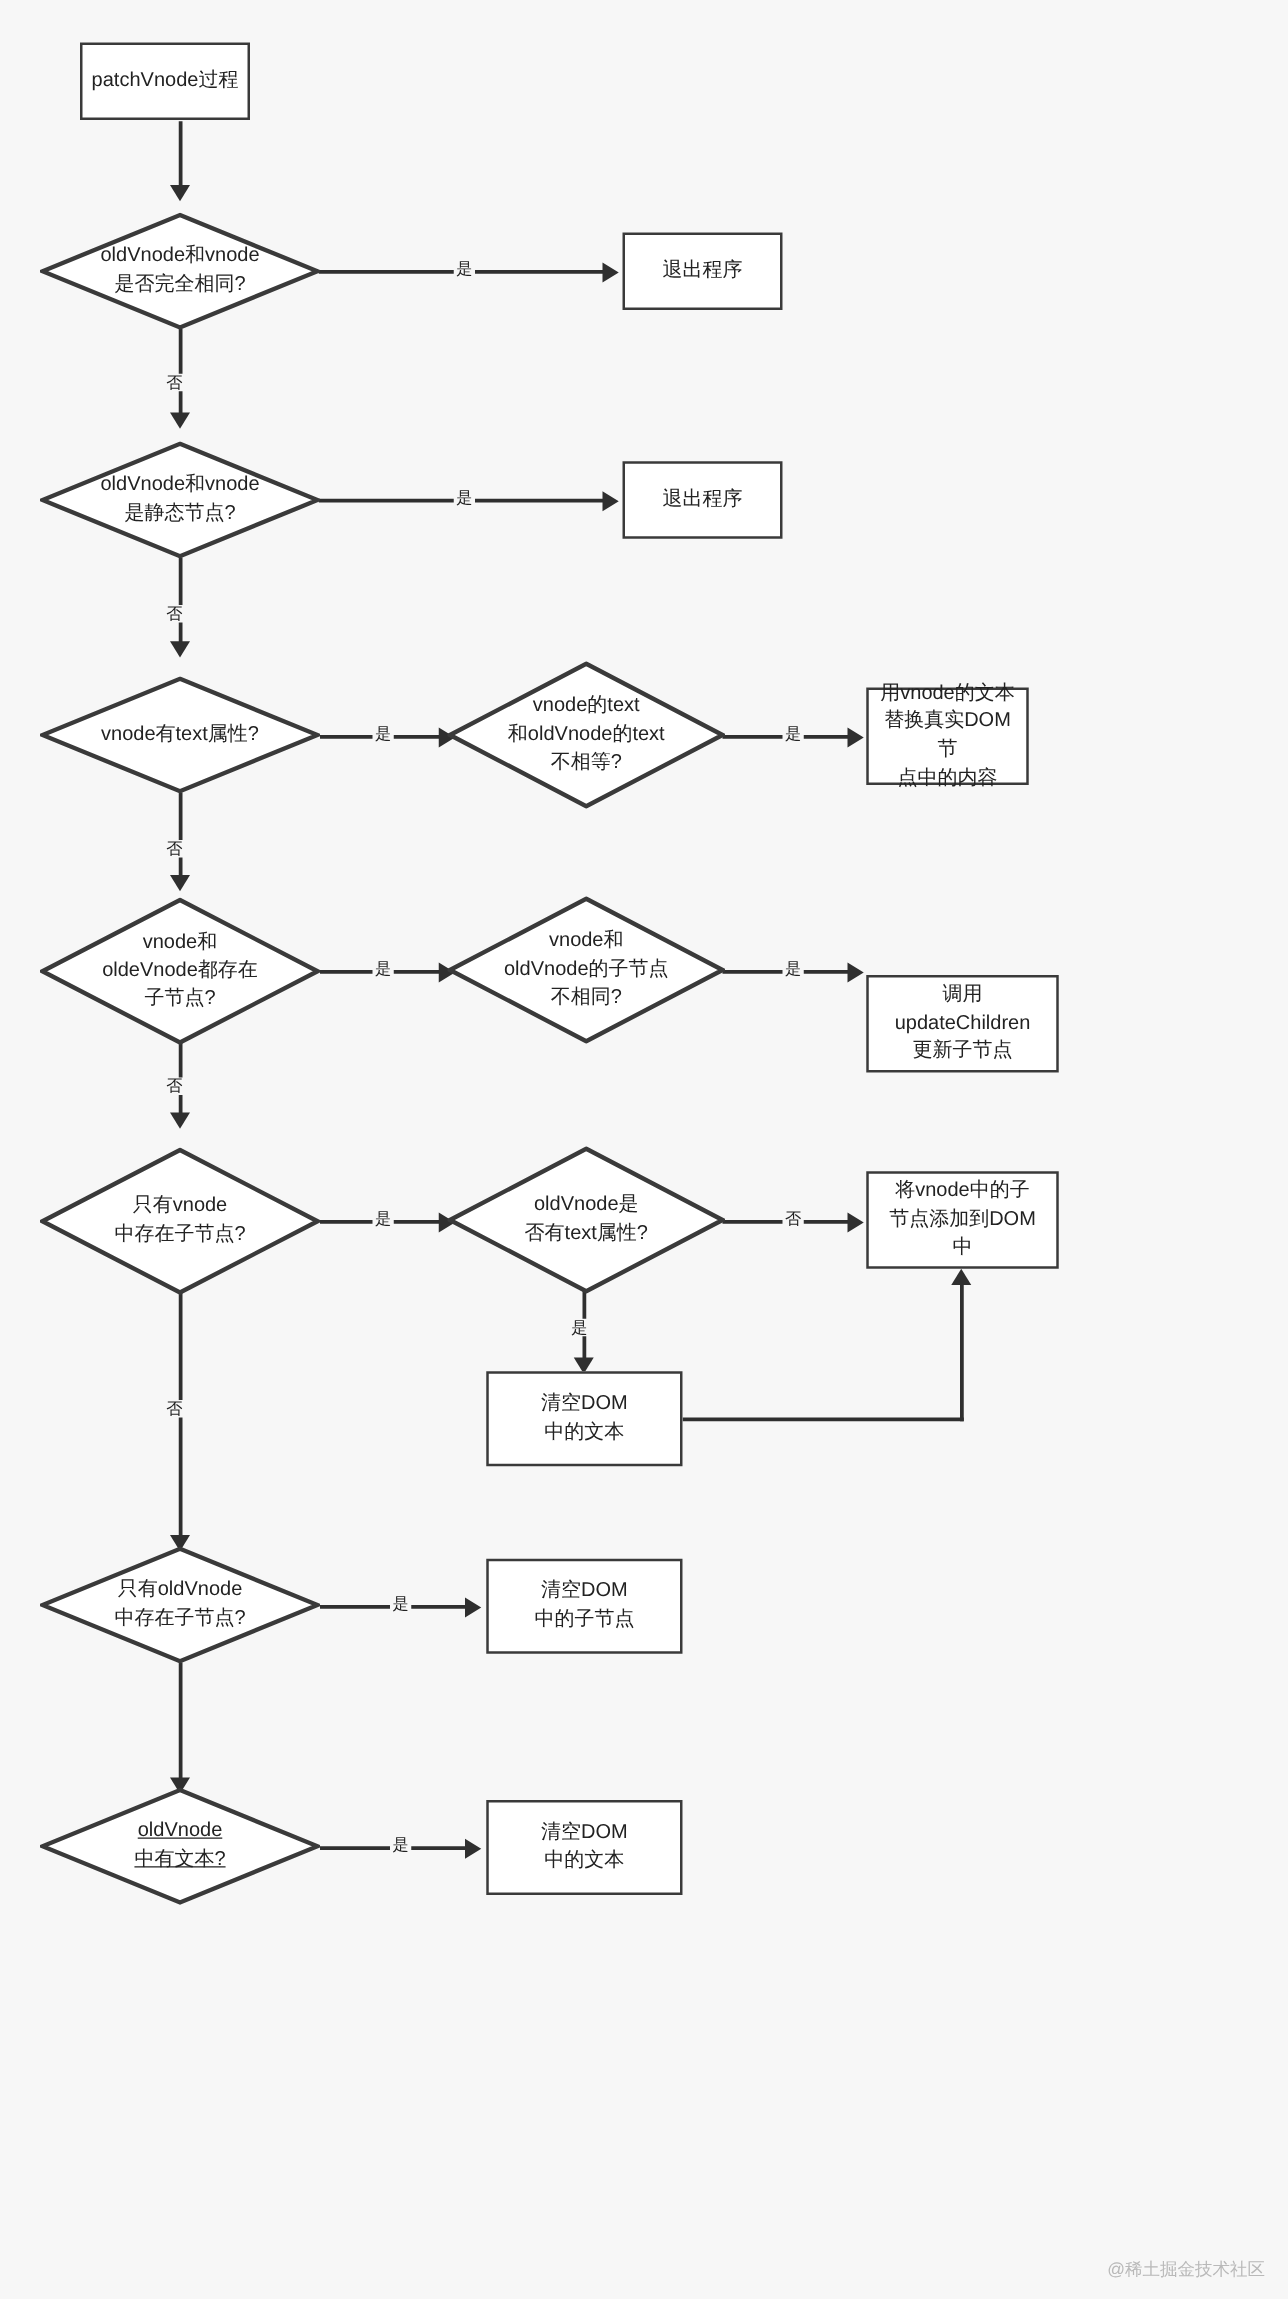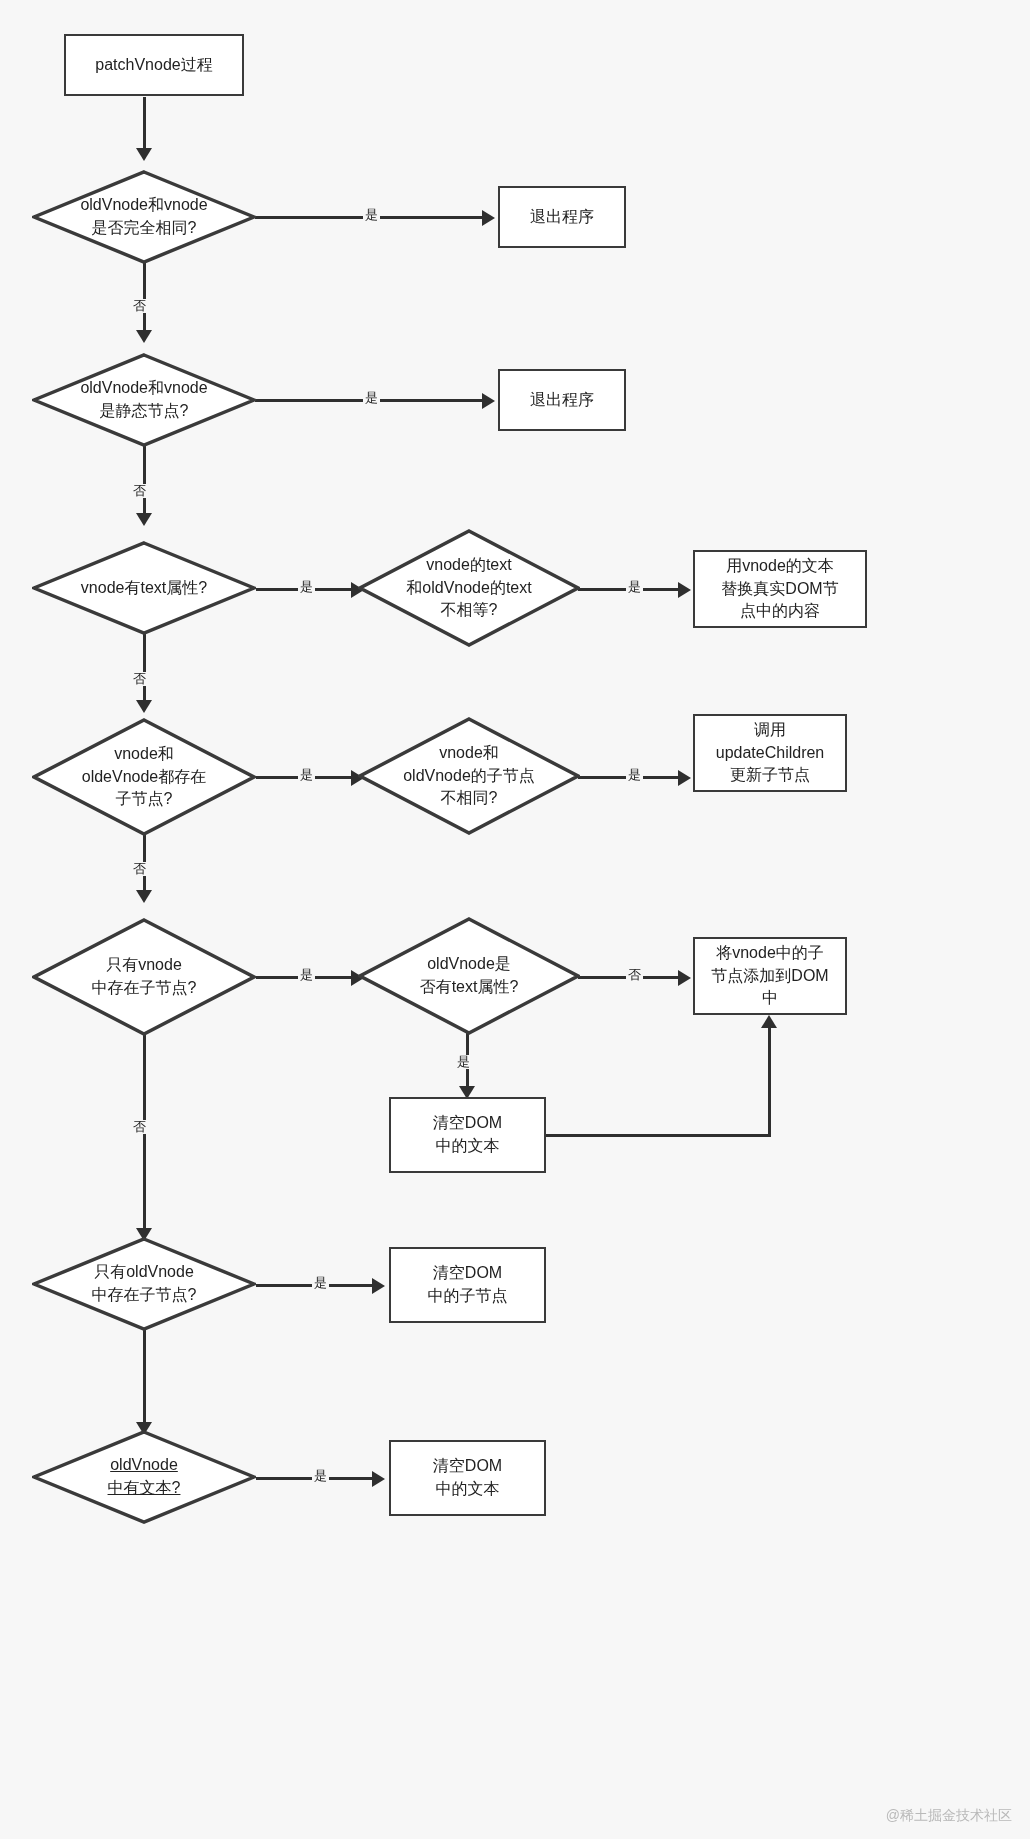--- a/index.html
+++ b/index.html
@@ -172,21 +172,21 @@
   <div class="arrow arrow-right" style="left:372px;top:1278px;"></div>
   <div class="elabel" style="left:312px;top:1276px;">是</div>
 
   <div class="ln lnv" style="left:143px;top:1330px;height:96px;"></div>
   <div class="arrow arrow-down" style="left:136px;top:1422px;"></div>
 
   <div class="ln lnh" style="left:256px;top:1477px;width:122px;"></div>
   <div class="arrow arrow-right" style="left:372px;top:1471px;"></div>
   <div class="elabel" style="left:312px;top:1469px;">是</div>
 
-  <div class="node box" style="left:64px;top:34px;width:180px;height:62px;">
+  <div class="node box" style="left:64px;top:34px;width:136px;height:62px;">
     <span>patchVnode过程</span>
   </div>
 
   <div class="node diamond" style="left:32px;top:170px;width:224px;height:94px;">
     <svg class="dshape" viewBox="0 0 224 94" preserveAspectRatio="none">
       <polygon points="112,2 222,47 112,92 2,47" fill="#ffffff" stroke="#3a3a3a" stroke-width="3.5"></polygon>
     </svg>
     <span class="dlabel">oldVnode和vnode
 是否完全相同?</span>
   </div>
@@ -216,21 +216,21 @@
 
   <div class="node diamond" style="left:358px;top:529px;width:222px;height:118px;">
     <svg class="dshape" viewBox="0 0 222 118" preserveAspectRatio="none">
       <polygon points="111,2 220,59 111,116 2,59" fill="#ffffff" stroke="#3a3a3a" stroke-width="3.5"></polygon>
     </svg>
     <span class="dlabel">vnode的text
 和oldVnode的text
 不相等?</span>
   </div>
 
-  <div class="node box" style="left:693px;top:550px;width:174px;height:78px;">
+  <div class="node box" style="left:693px;top:550px;width:130px;height:78px;">
     <span>用vnode的文本
 替换真实DOM节
 点中的内容</span>
   </div>
 
   <div class="node diamond" style="left:32px;top:718px;width:224px;height:118px;">
     <svg class="dshape" viewBox="0 0 224 118" preserveAspectRatio="none">
       <polygon points="112,2 222,59 112,116 2,59" fill="#ffffff" stroke="#3a3a3a" stroke-width="3.5"></polygon>
     </svg>
     <span class="dlabel">vnode和
@@ -240,21 +240,21 @@
 
   <div class="node diamond" style="left:358px;top:717px;width:222px;height:118px;">
     <svg class="dshape" viewBox="0 0 222 118" preserveAspectRatio="none">
       <polygon points="111,2 220,59 111,116 2,59" fill="#ffffff" stroke="#3a3a3a" stroke-width="3.5"></polygon>
     </svg>
     <span class="dlabel">vnode和
 oldVnode的子节点
 不相同?</span>
   </div>
 
-  <div class="node box" style="left:693px;top:714px;width:154px;height:78px;">
+  <div class="node box" style="left:693px;top:780px;width:154px;height:78px;">
     <span>调用
 updateChildren
 更新子节点</span>
   </div>
 
   <div class="node diamond" style="left:32px;top:918px;width:224px;height:118px;">
     <svg class="dshape" viewBox="0 0 224 118" preserveAspectRatio="none">
       <polygon points="112,2 222,59 112,116 2,59" fill="#ffffff" stroke="#3a3a3a" stroke-width="3.5"></polygon>
     </svg>
     <span class="dlabel">只有vnode

